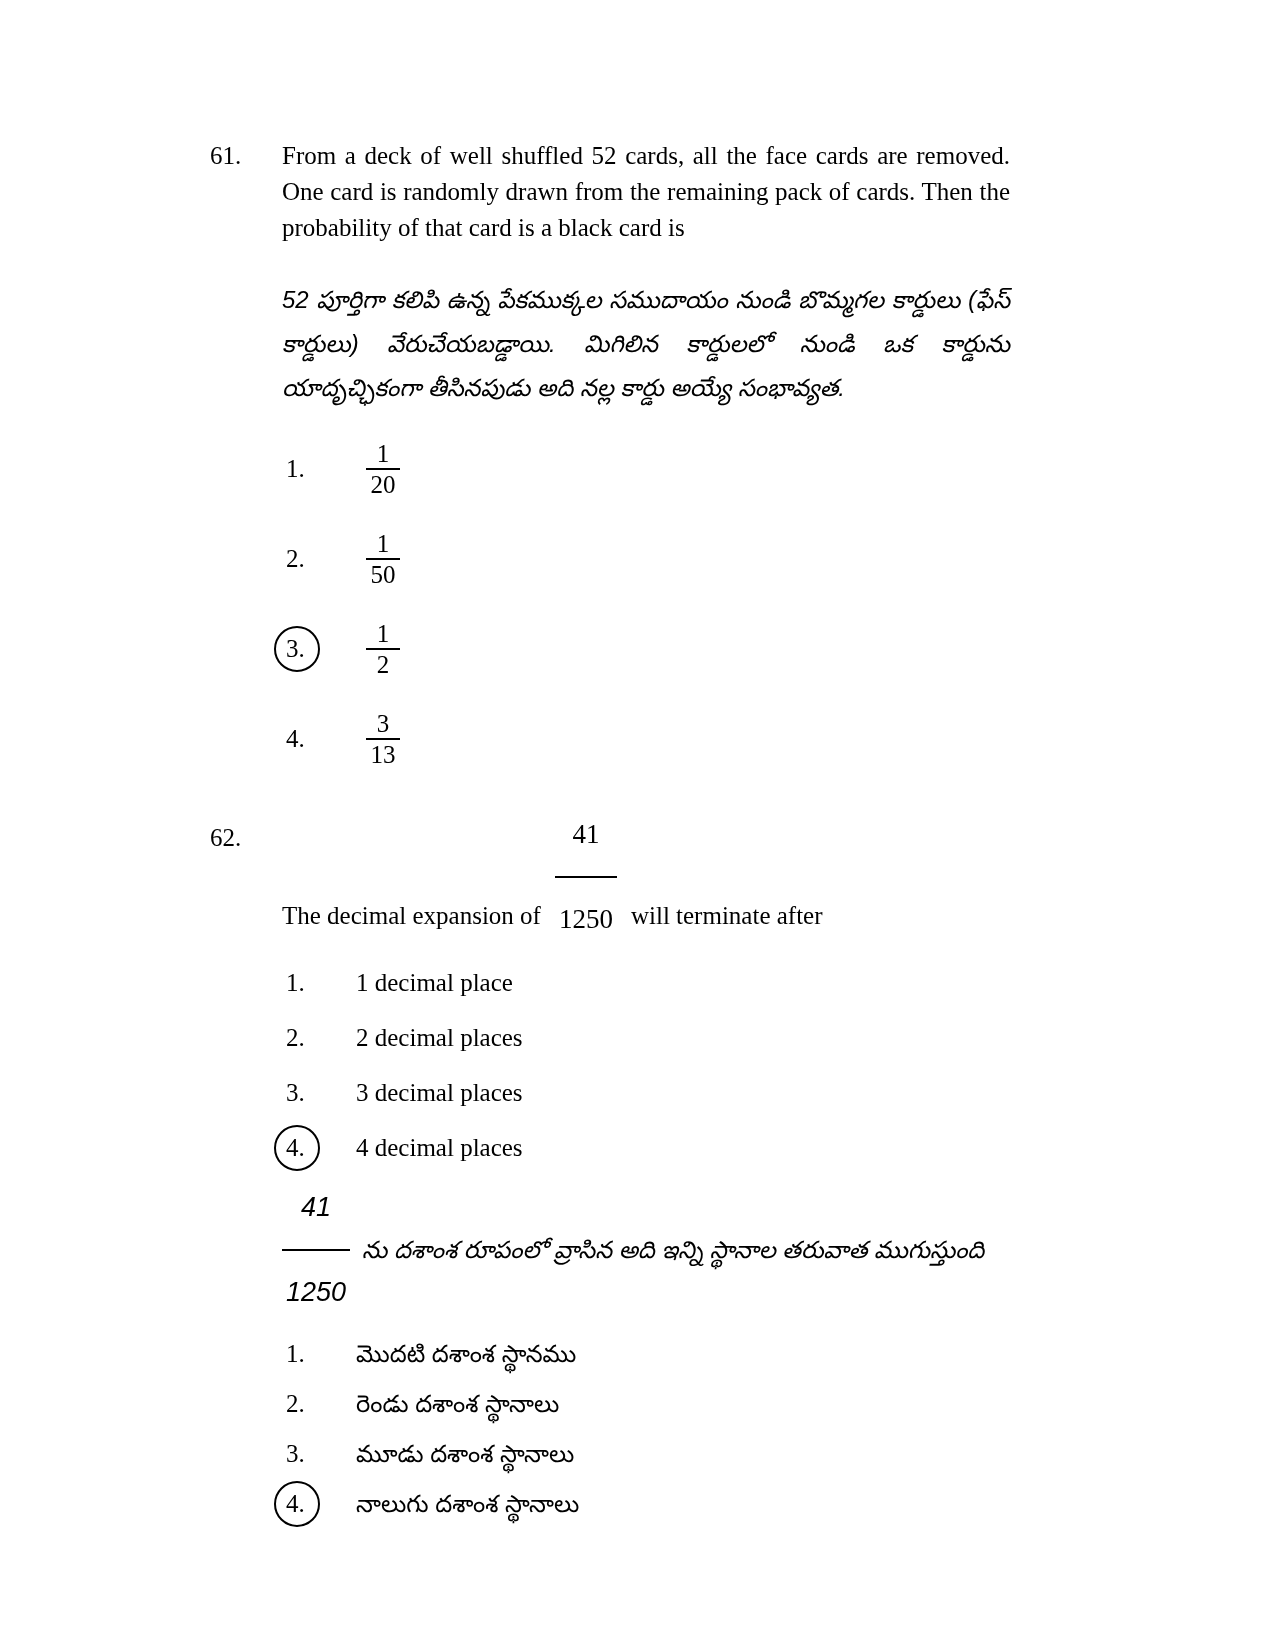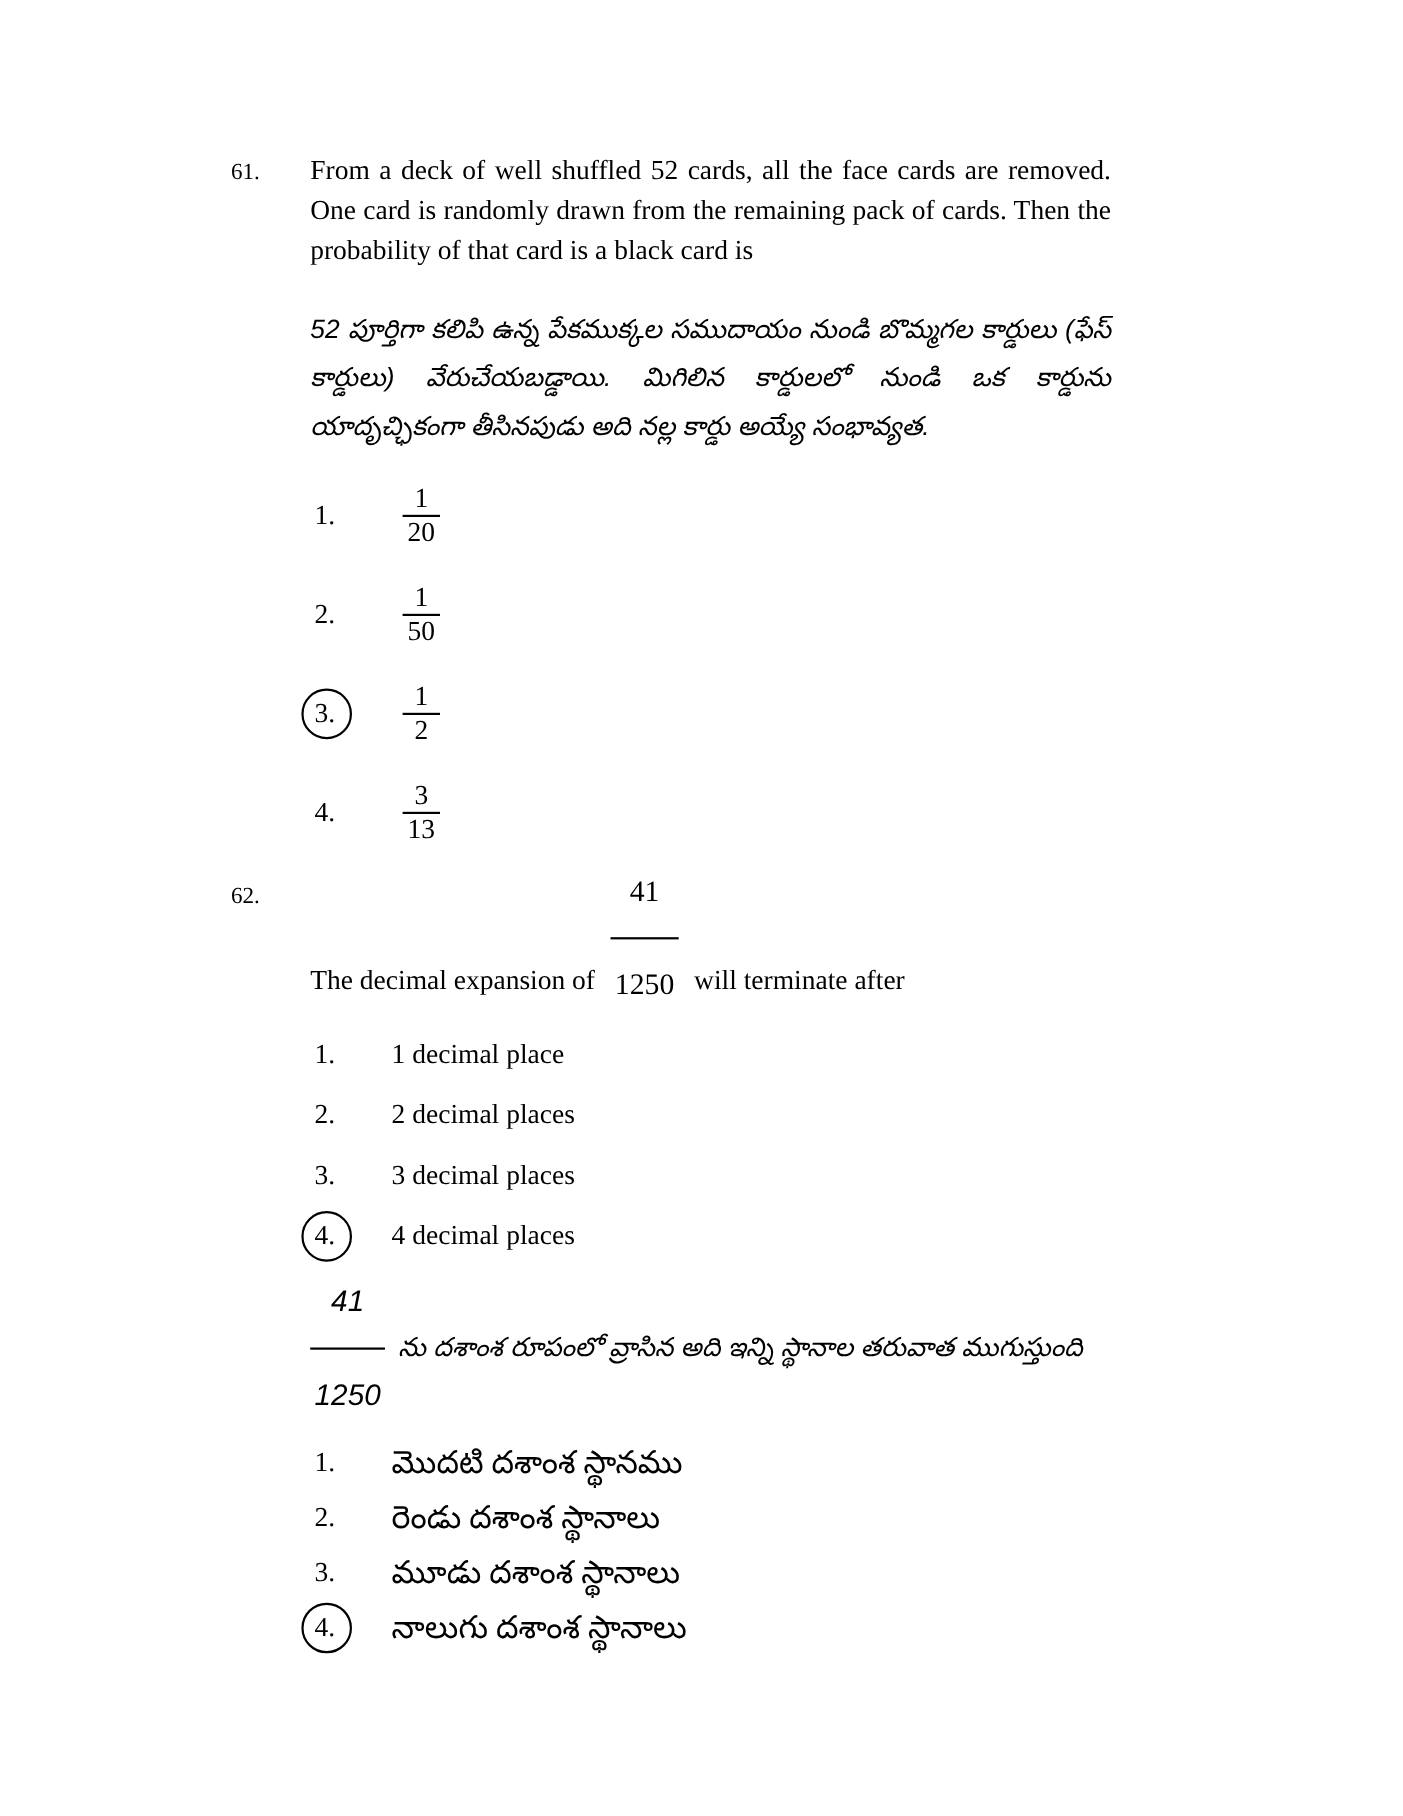--- a/index.html
+++ b/index.html
@@ -29,21 +29,21 @@
     width: 800px;
   }
 
   .q-row {
     display: flex;
     align-items: flex-start;
   }
   .q-number {
     width: 72px;
     flex: 0 0 72px;
-    font-size: 21px;
+    font-size: 25px;
     line-height: 36px;
     font-family: "Liberation Serif", "DejaVu Serif", serif;
   }
   .q-body {
     flex: 1 1 auto;
     font-size: 25px;
     line-height: 36px;
   }
   .q-body.justify {
     text-align: justify;
@@ -96,22 +96,22 @@
     border: 2px solid #000;
     border-radius: 50%;
     box-sizing: border-box;
     z-index: 1;
   }
   .opt-text {
     font-size: 25px;
     line-height: 36px;
   }
   .opt-text.telugu-opt {
-    font-family: Liberation Serif, serif;
-    font-size: 29px;
+    font-family: Liberation Sans, sans-serif;
+    font-size: 24px;
     line-height: 40px;
   }
 
   
   .frac {
     display: inline-flex;
     flex-direction: column;
     align-items: center;
     vertical-align: middle;
     line-height: 1;
@@ -210,21 +210,21 @@
             <span class="num">3</span>
             <span class="bar"></span>
             <span class="den">13</span>
           </span>
         </div>
       </div>
 
     </div>
   </div>
 
-  <div class="question-block" style="top:796px;">
+  <div class="question-block" style="top:820px;">
 
     <div class="q-row">
       <div class="q-number">62.</div>
       <div class="q-body">
         <span class="inline-frac-wrap">
           <span>The decimal expansion of</span>
           <span class="frac big" style="margin:0 14px;">
             <span class="num">41</span>
             <span class="bar"></span>
             <span class="den">1250</span>

